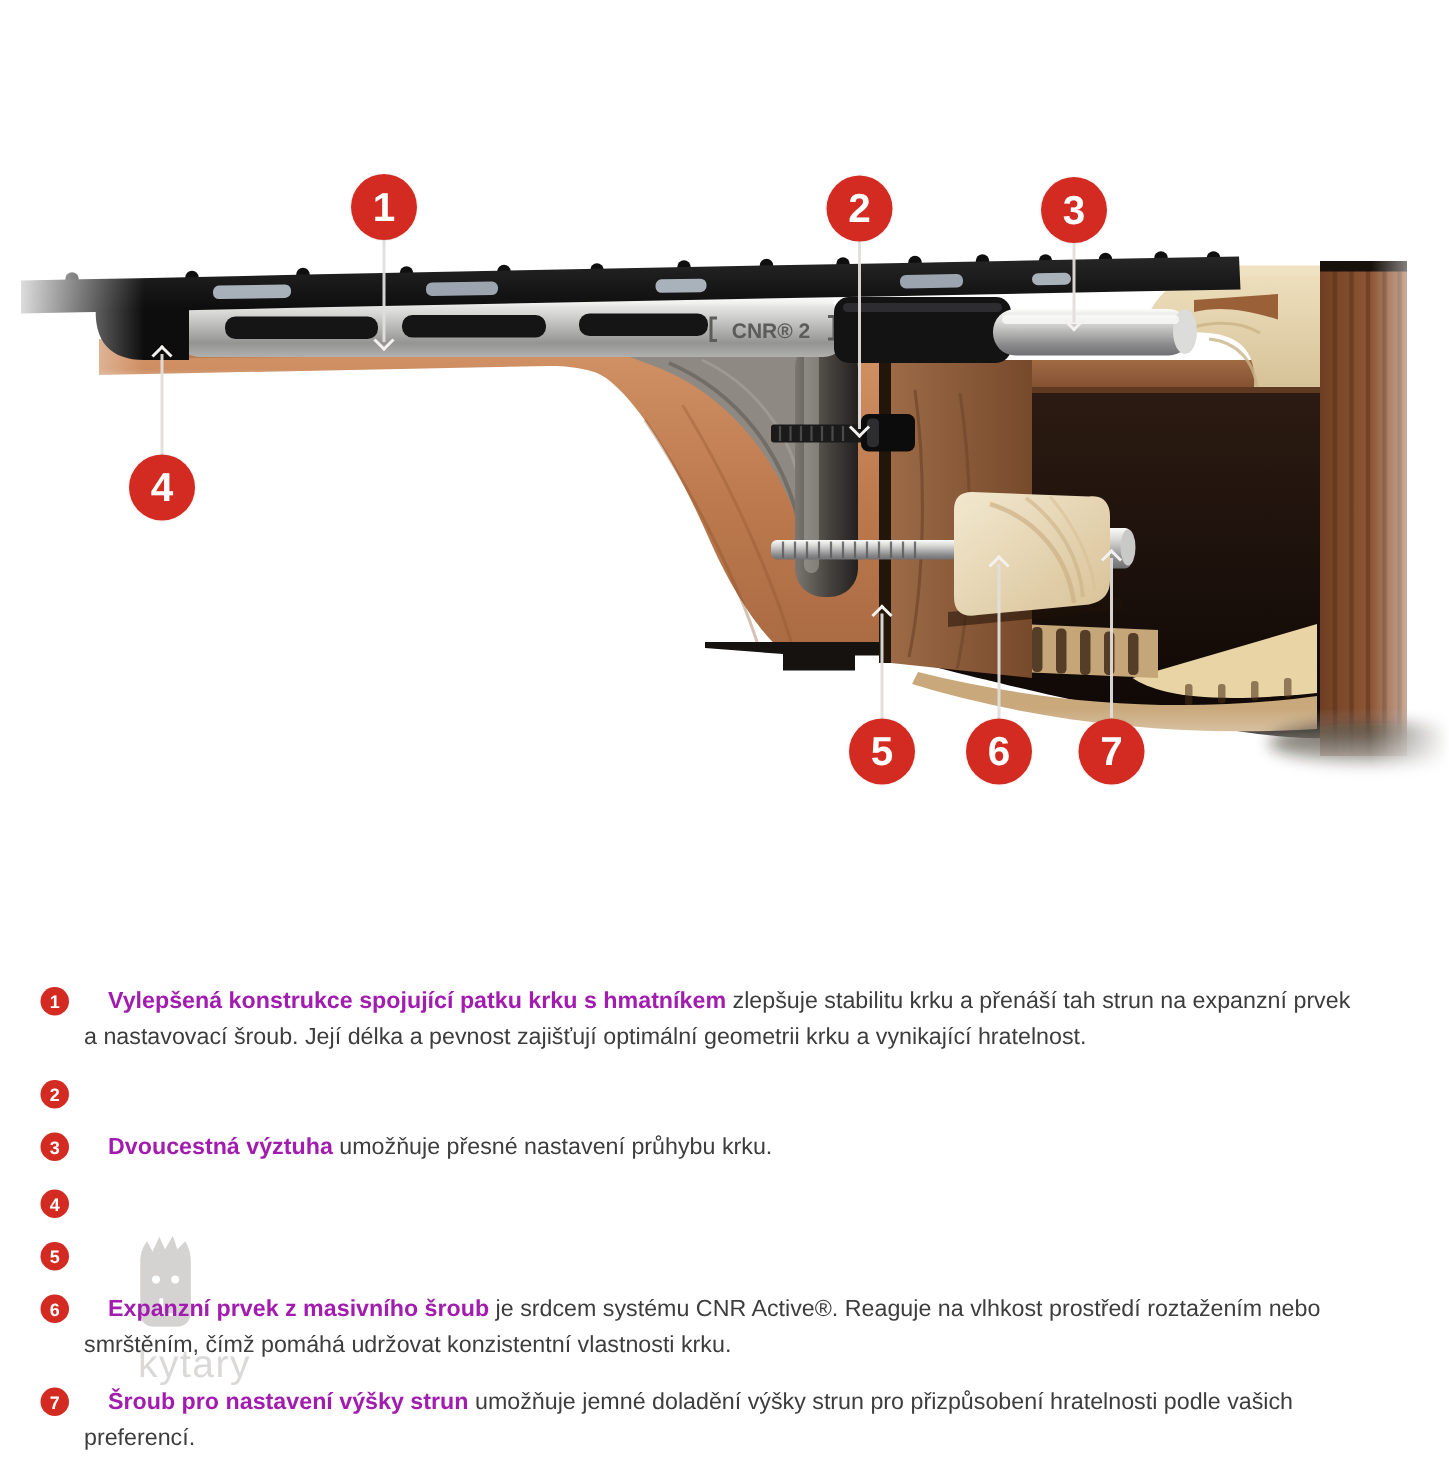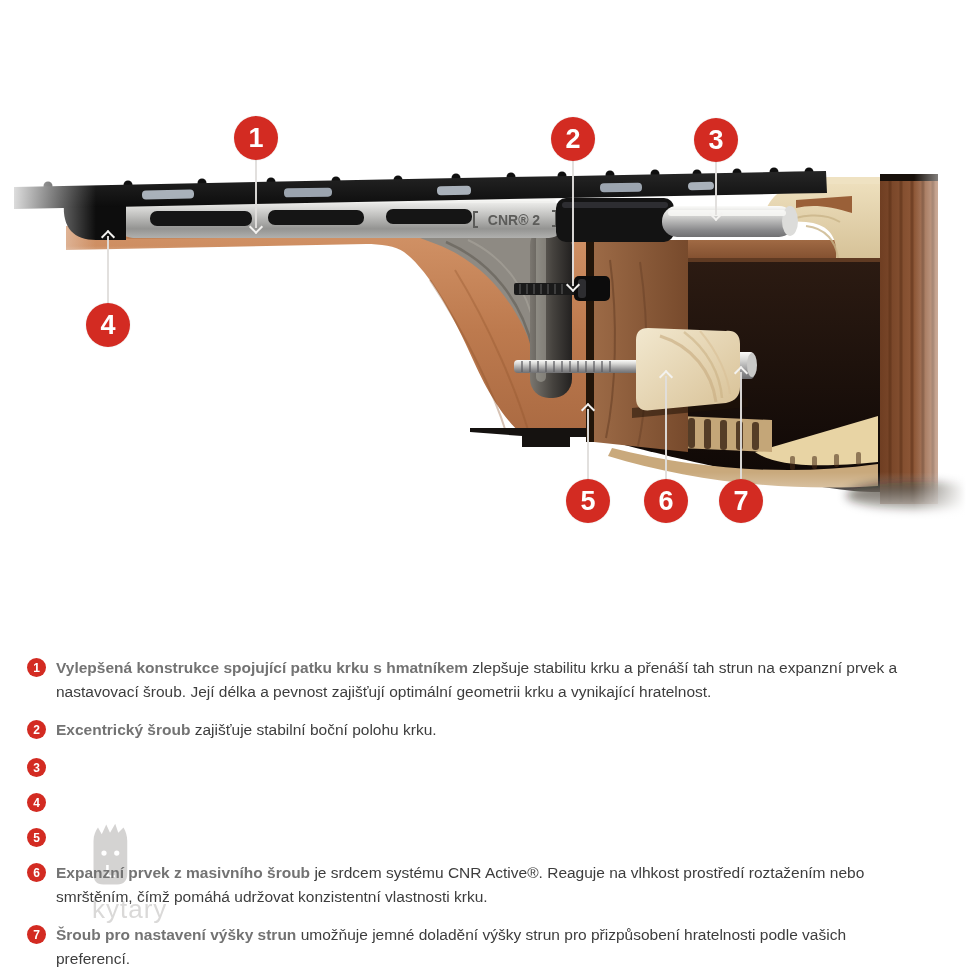--- a/index.html
+++ b/index.html
@@ -18,21 +18,21 @@
             border-left:2px solid #f3f2f0;border-top:2px solid #f3f2f0;}
   .co-arrow.up{transform:rotate(45deg);}
   .co-arrow.down{transform:rotate(225deg);}
   
   .legend{position:relative;z-index:2;padding:11px 26px 0 27px;}
   .legend-item{display:flex;gap:10px;margin-bottom:14px;align-items:flex-start;}
   .badge{flex:0 0 auto;width:19px;height:19px;border-radius:50%;background:var(--accent,#d32b22);
          color:#fff;font-size:12px;font-weight:bold;display:flex;align-items:center;
          justify-content:center;margin-top:2px;}
   .legend-text{margin:0;font-size:15.5px;line-height:24px;color:#3d3d3d;max-width:848px;}
-  .legend-text b{font-weight:bold;color:#737373;}
+  .legend-text b{font-weight:bold;color:#a21caf;margin-left:16px;}
   
   .watermark{position:absolute;left:52px;top:812px;z-index:1;display:flex;
              flex-direction:column;align-items:center;opacity:.6;}
   .wm-text{font-size:26px;color:#c2c0bf;letter-spacing:1px;margin-top:-6px;margin-left:40px;}
 </style>
 </head>
 <body>
 
 <div class="page">
 
@@ -318,25 +318,25 @@
   </div>
 
   <div class="legend" id="legend">
     <div class="legend-item">
       <span class="badge">1</span>
       <p class="legend-text"><b>Vylepšená konstrukce spojující patku krku s hmatníkem</b> <span>zlepšuje stabilitu krku a přenáší tah strun na expanzní prvek a nastavovací šroub. Její délka a pevnost zajišťují optimální geometrii krku a vynikající hratelnost.</span></p>
     </div>
 
     <div class="legend-item">
       <span class="badge">2</span>
-      <p class="legend-text"><b>Excentrický šroub</b> <span>zajišťuje stabilní boční polohu krku.</span></p>
     </div>
 
     <div class="legend-item">
       <span class="badge">3</span>
+      <p class="legend-text"><b>Dvoucestná výztuha</b> <span>umožňuje přesné nastavení průhybu krku.</span></p>
     </div>
 
     <div class="legend-item">
       <span class="badge">4</span>
     </div>
 
     <div class="legend-item">
       <span class="badge">5</span>
     </div>
 

